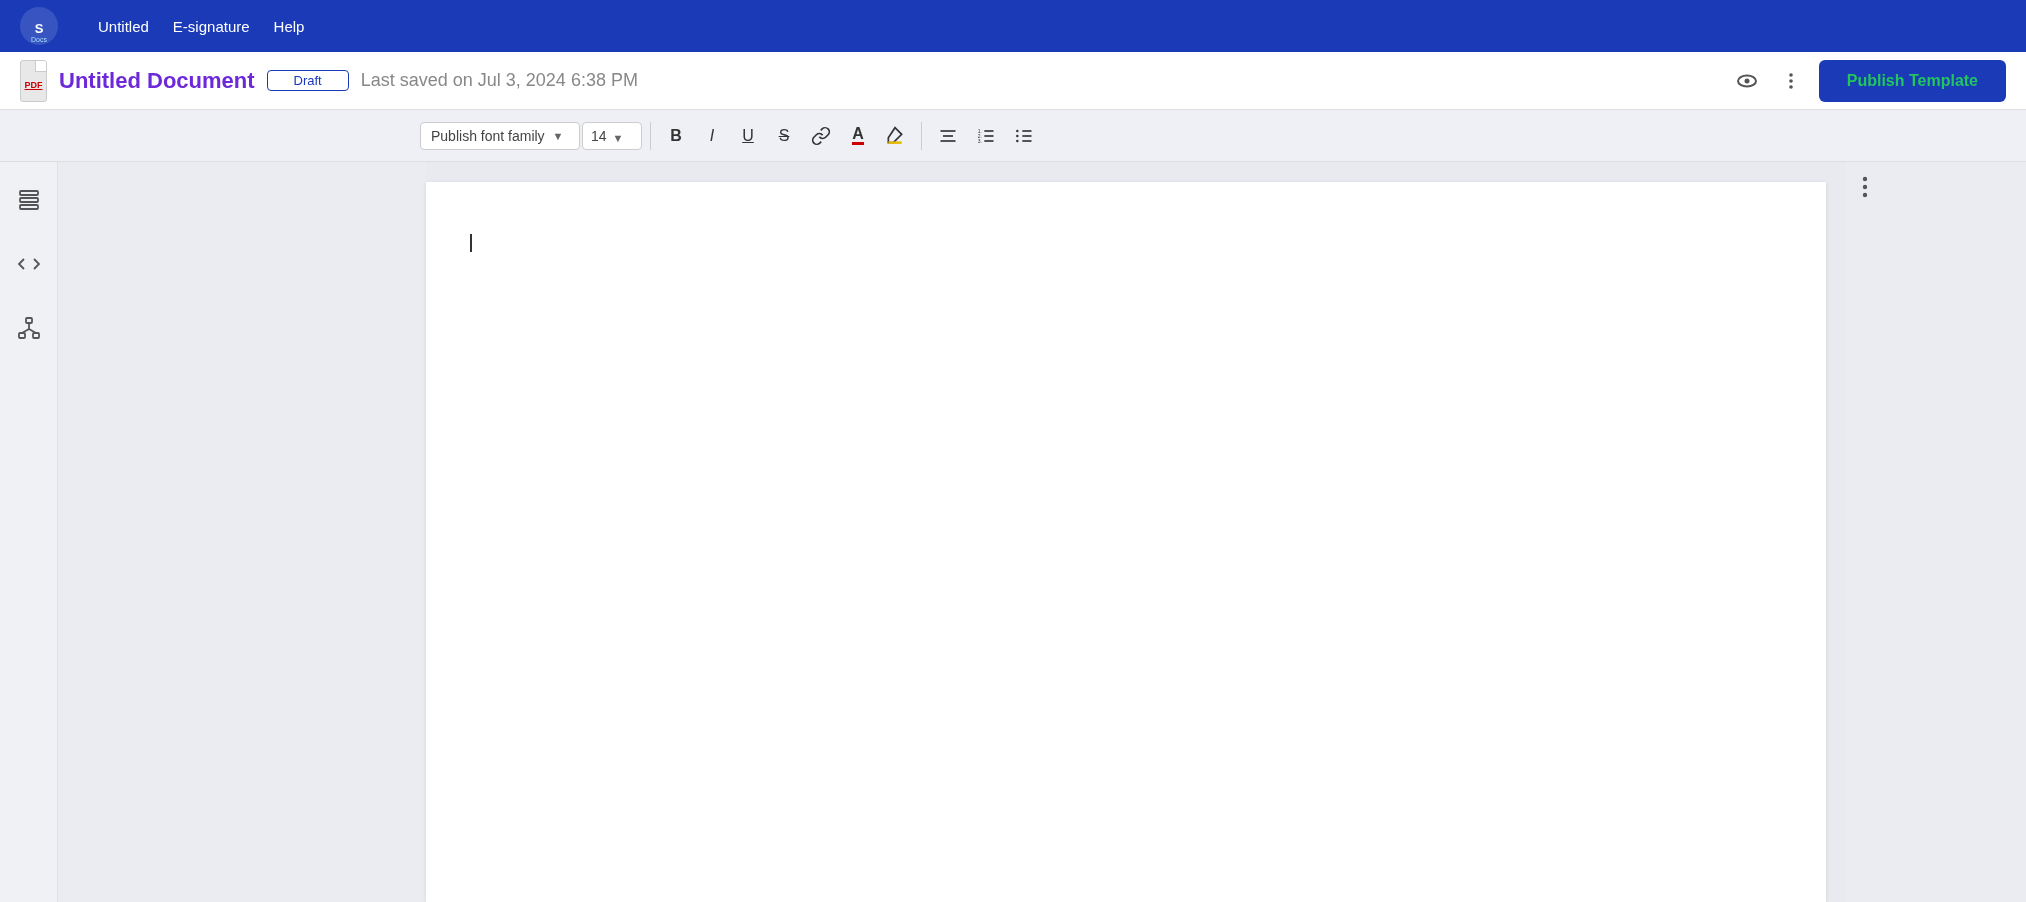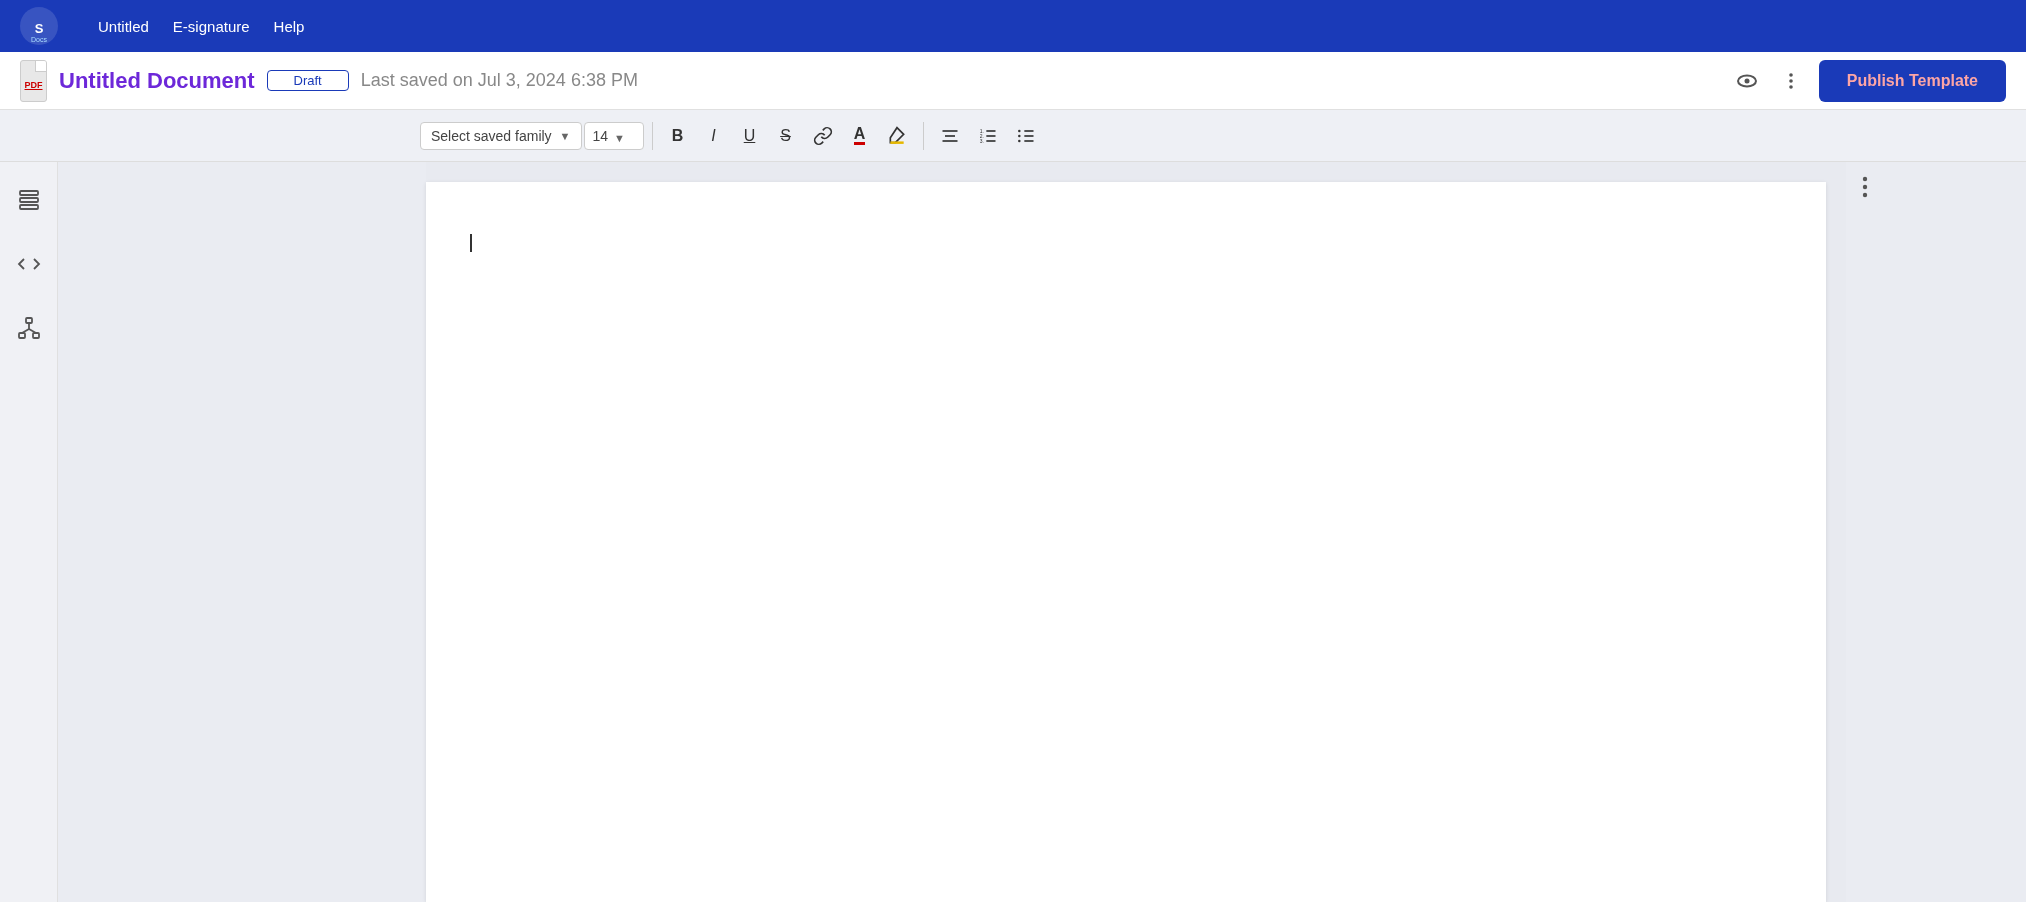--- a/index.html
+++ b/index.html
@@ -95,21 +95,21 @@
       border: none;
       cursor: pointer;
       color: #555;
       font-size: 20px;
       display: flex;
       align-items: center;
       padding: 4px;
     }
     .publish-btn {
       background: #1a3ab8;
-      color: #fca5a5;
+      color: #22c55e;
       border: none;
       border-radius: 6px;
       padding: 12px 28px;
       font-size: 16px;
       font-weight: 600;
       cursor: pointer;
       white-space: nowrap;
     }
 
     
@@ -271,21 +271,21 @@
         <circle cx="10" cy="10" r="1.8"></circle>
         <circle cx="10" cy="16" r="1.8"></circle>
       </svg>
     </button>
     <button class="publish-btn">Publish Template</button>
   </div>
 </div>
 
 <div class="toolbar">
   <div class="font-family-select">
-    <span>Select saved family</span>
+    <span>Publish font family</span>
     <span class="chevron">▼</span>
   </div>
   <div class="font-size-select">
     <span>14</span>
     <span class="chevron">▼</span>
   </div>
   <div class="toolbar-divider"></div>
   <button class="toolbar-btn">
     <strong>B</strong>
   </button>

